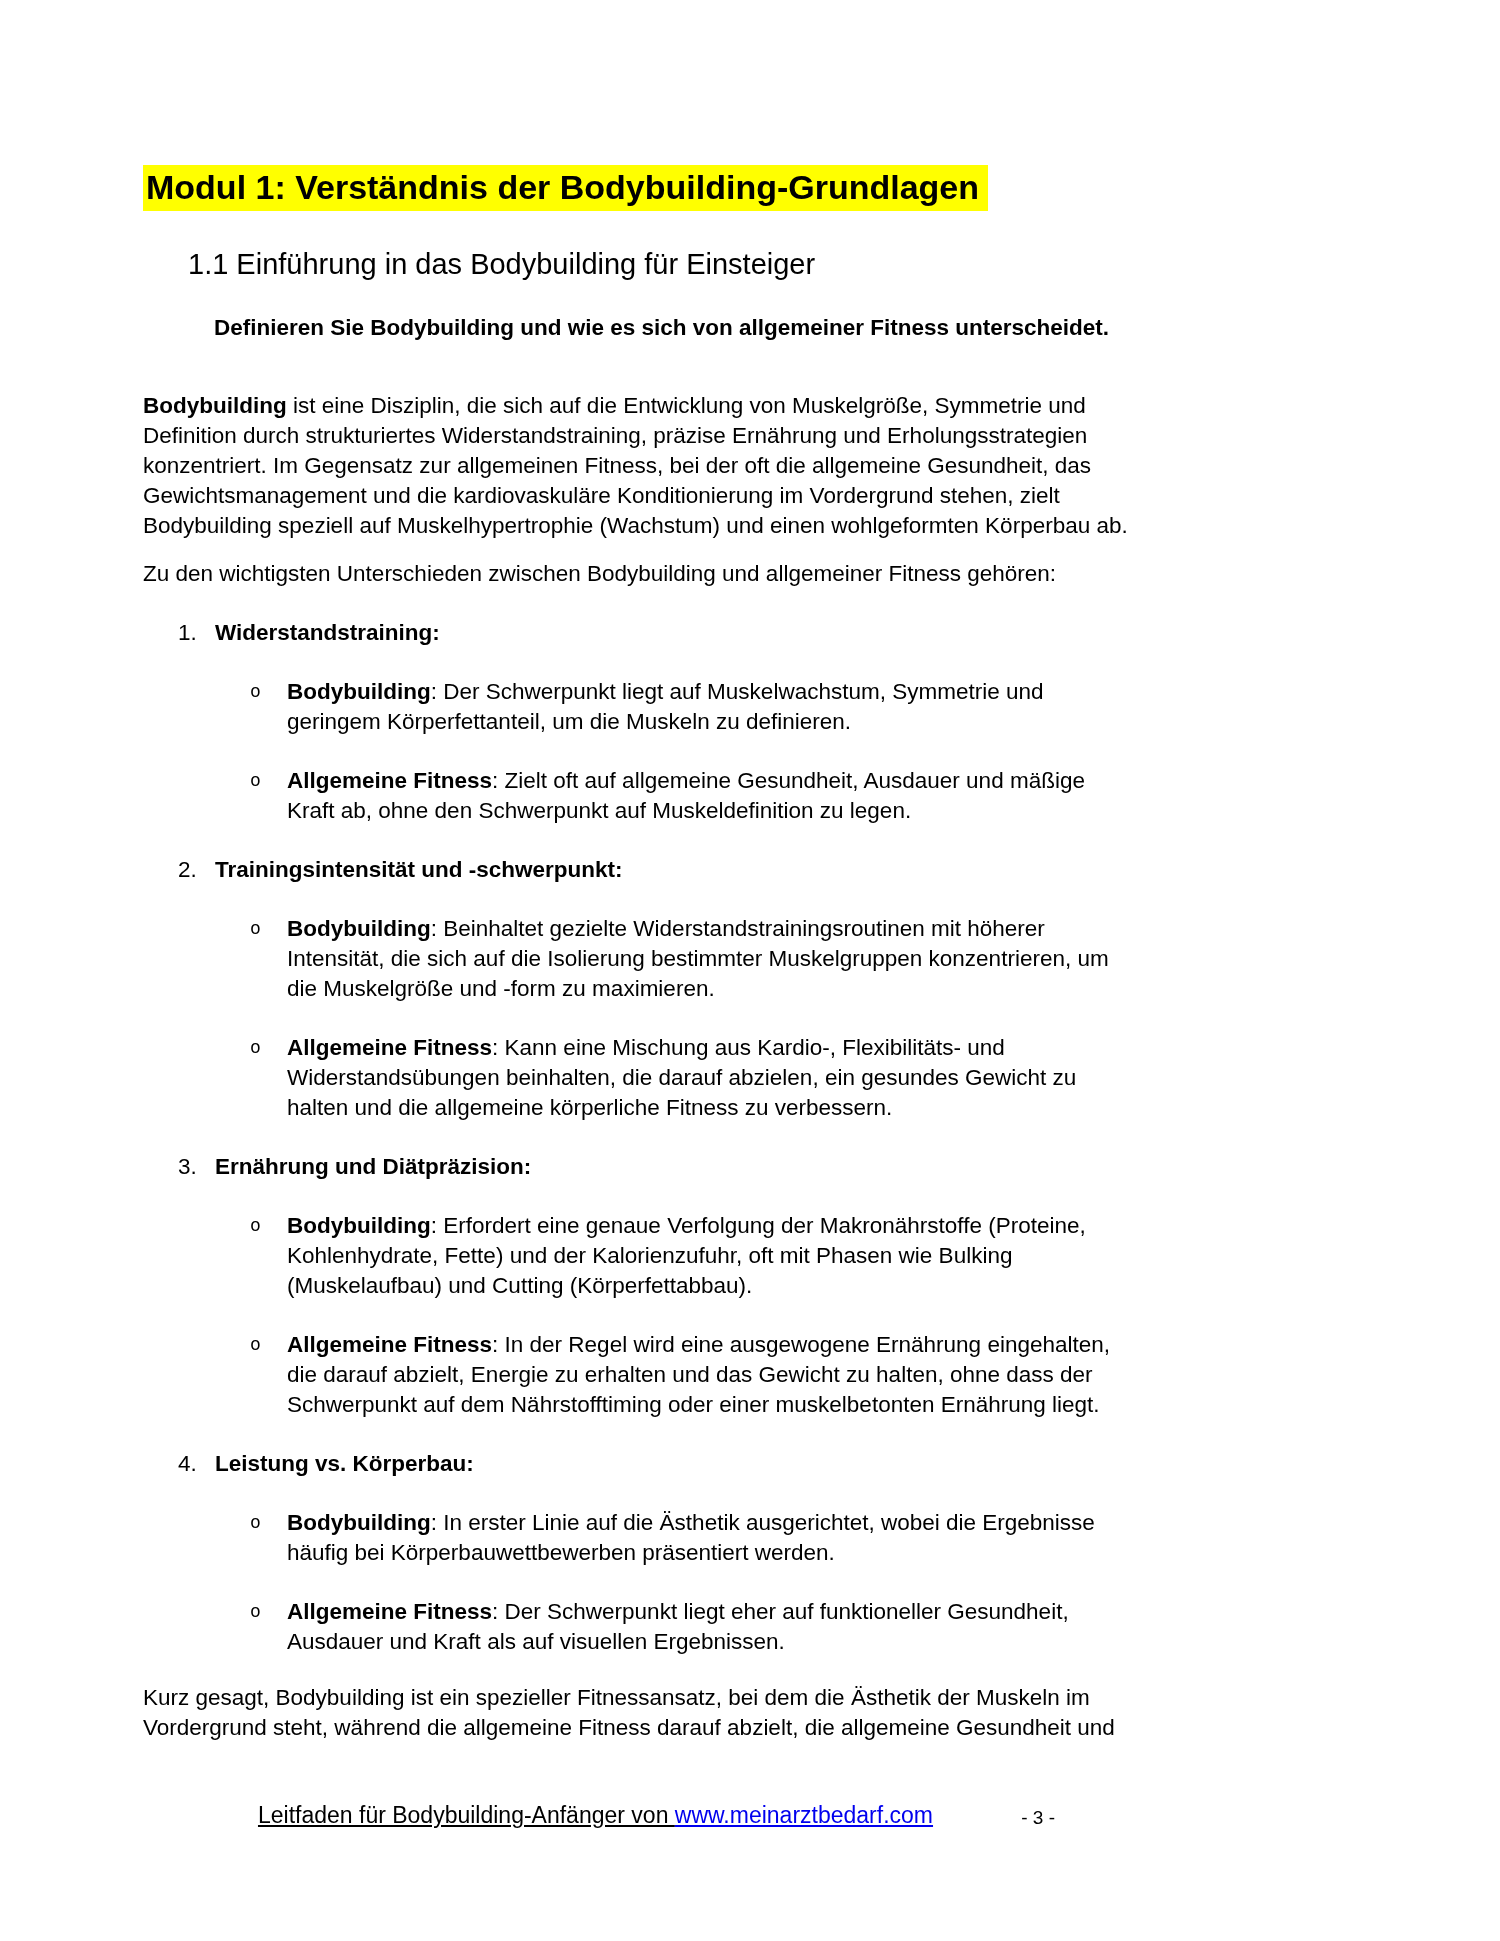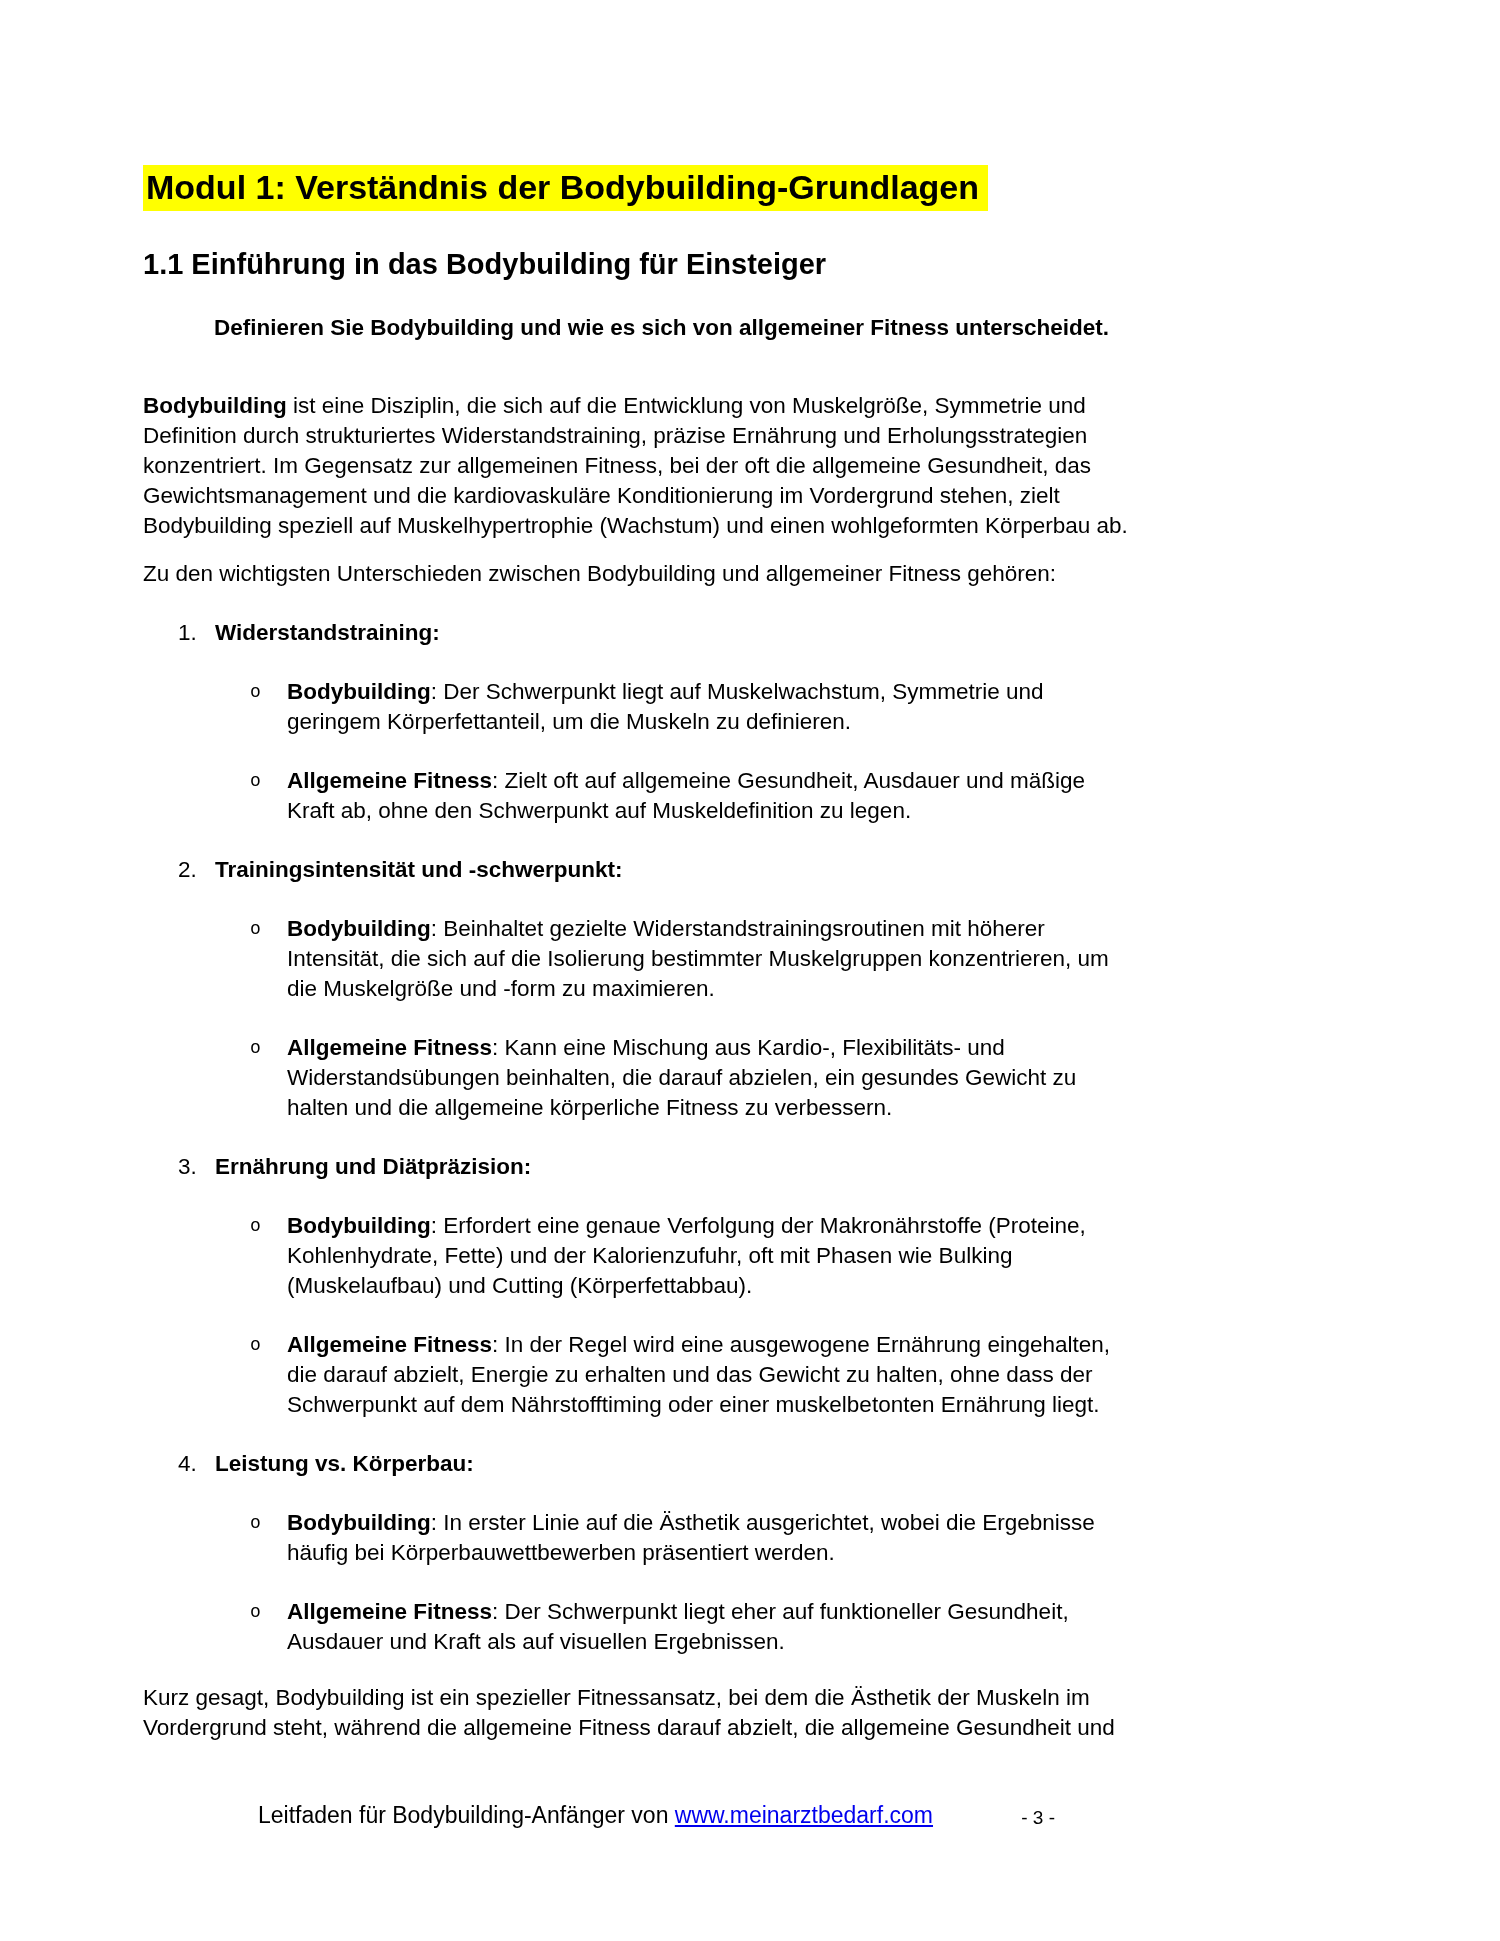--- a/index.html
+++ b/index.html
@@ -26,22 +26,23 @@
     font-weight: bold;
     line-height: 42px;
   }
   .hl {
     background: var(--highlight);
     padding: 3px 9px 5px 3px;
   }
   h2.section-heading {
     margin-top: 38px;
     font-size: 29px;
-    font-weight: bold;
+    font-weight: normal;
     line-height: 36px;
+    margin-left: 45px;
   }
   .lead {
     margin-top: 31px;
     font-size: 22.5px;
     font-weight: bold;
     line-height: 30px;
     text-align: center;
   }
   .body-text {
     font-size: 22.5px;
@@ -81,20 +82,21 @@
   .closing { margin-top: 26px; max-width: 1260px; }
 
   .footer {
     position: absolute;
     left: 136px;
     right: 205px;
     top: 1800px;
     text-align: center;
     font-size: 23px;
     line-height: 30px;
+    text-decoration: underline;
   }
   .footer a {
     color: var(--link);
     text-decoration: underline;
     cursor: pointer;
   }
   .page-num {
     position: absolute;
     right: 0;
     top: 3px;

